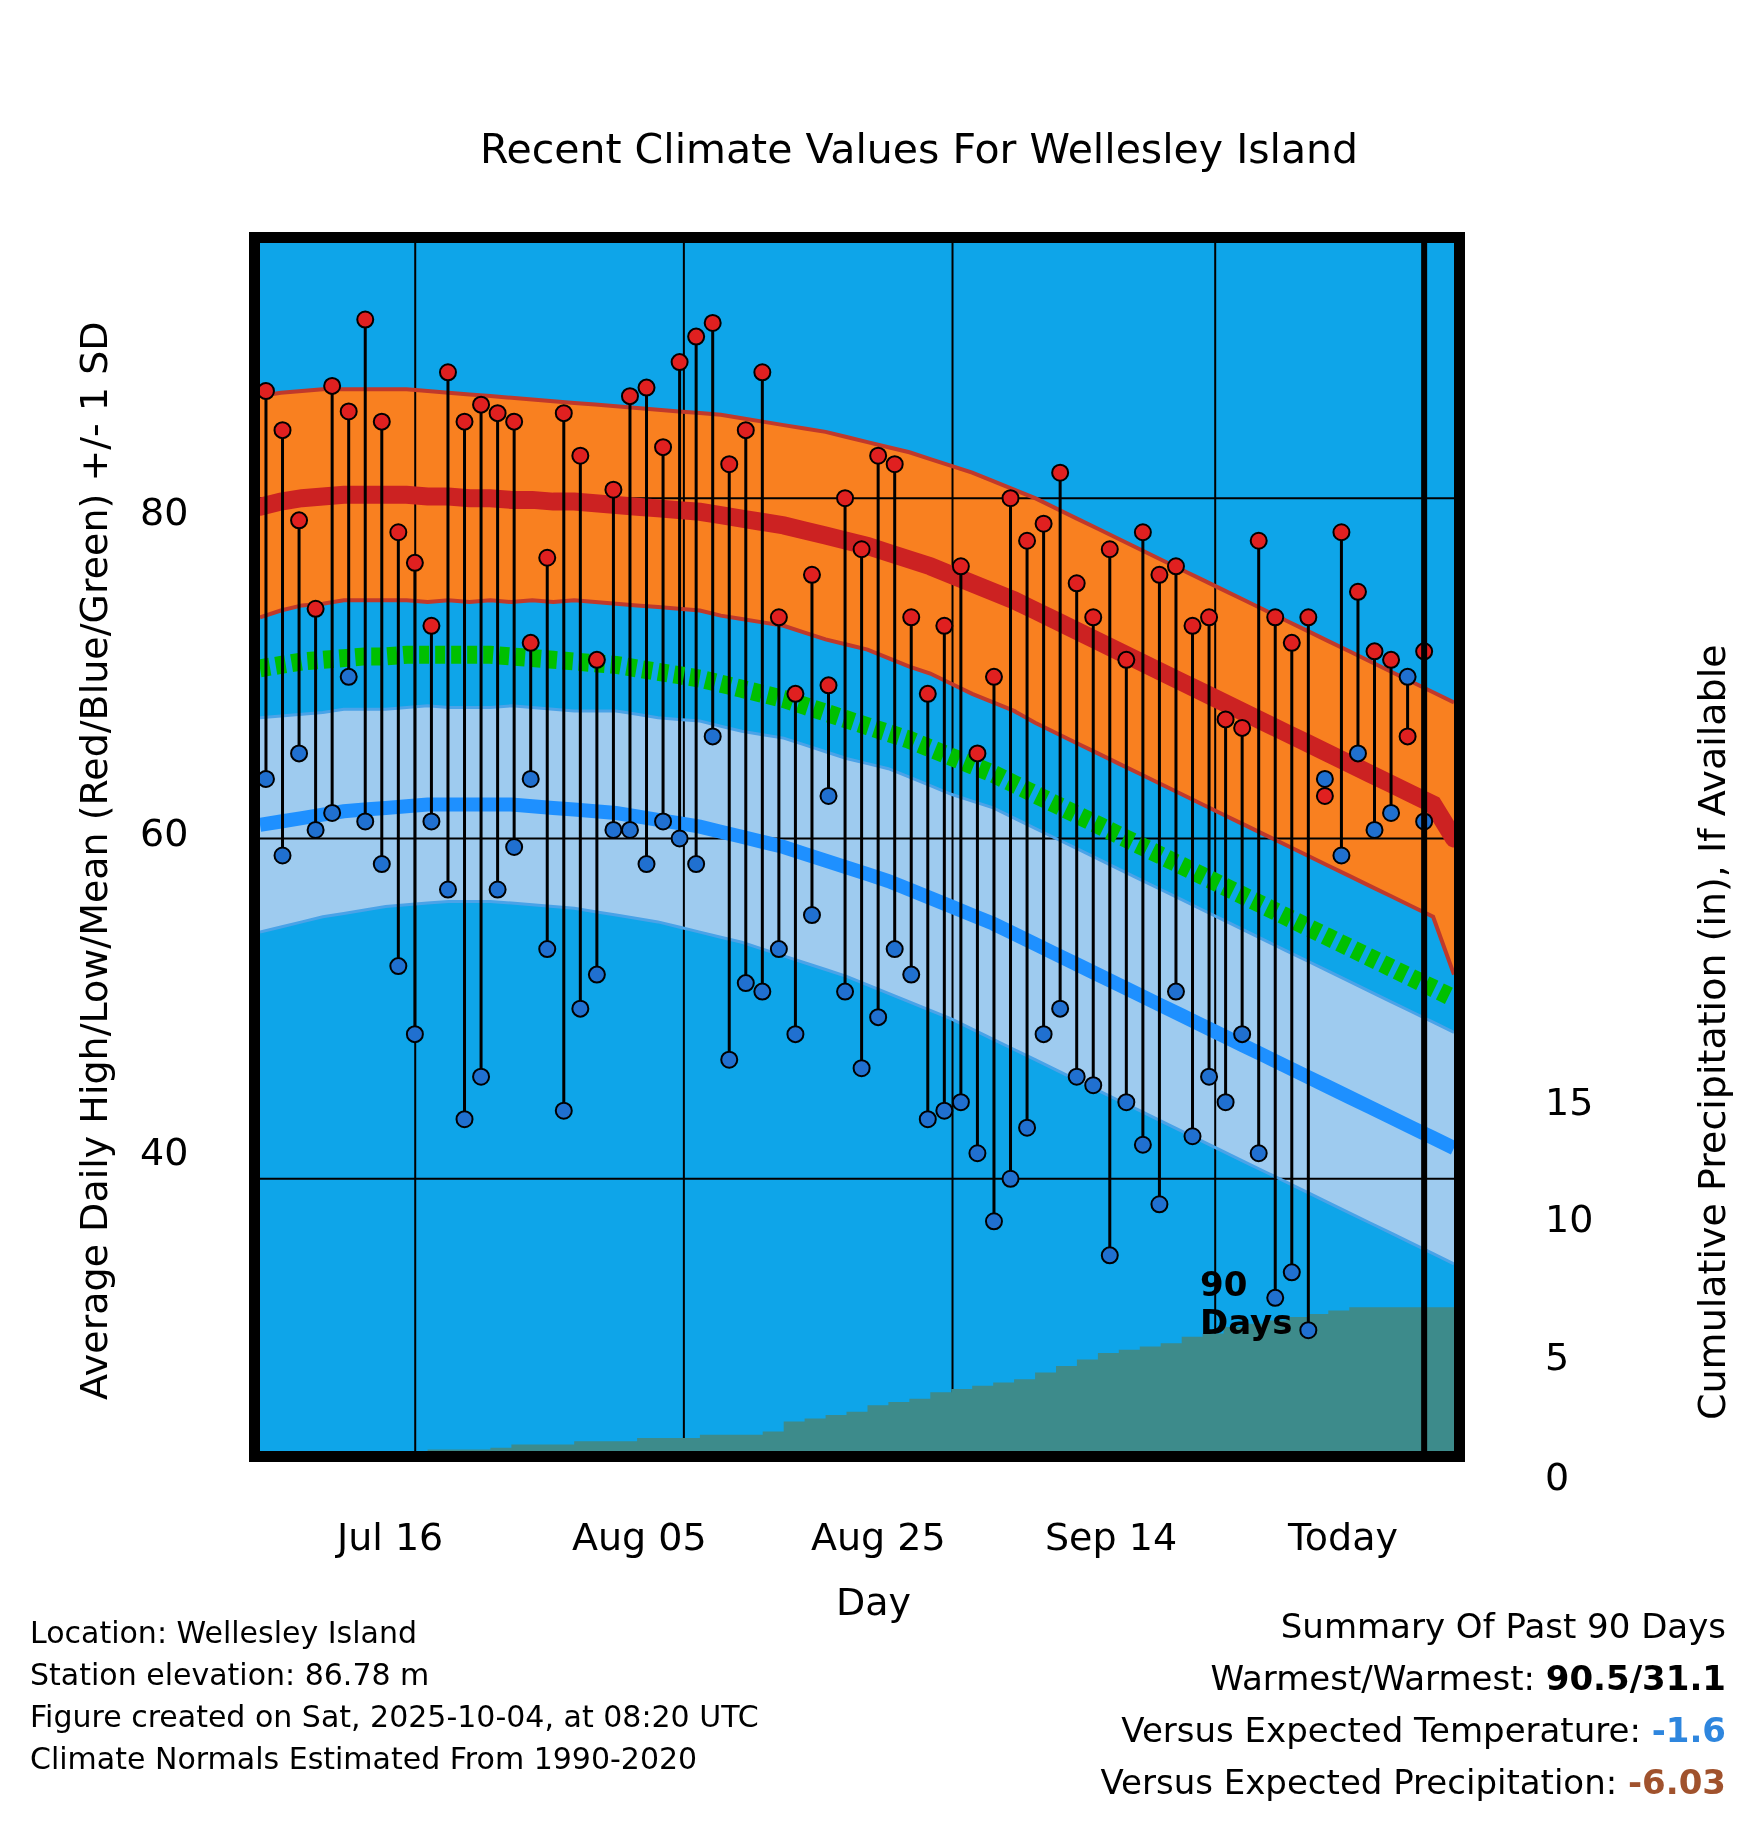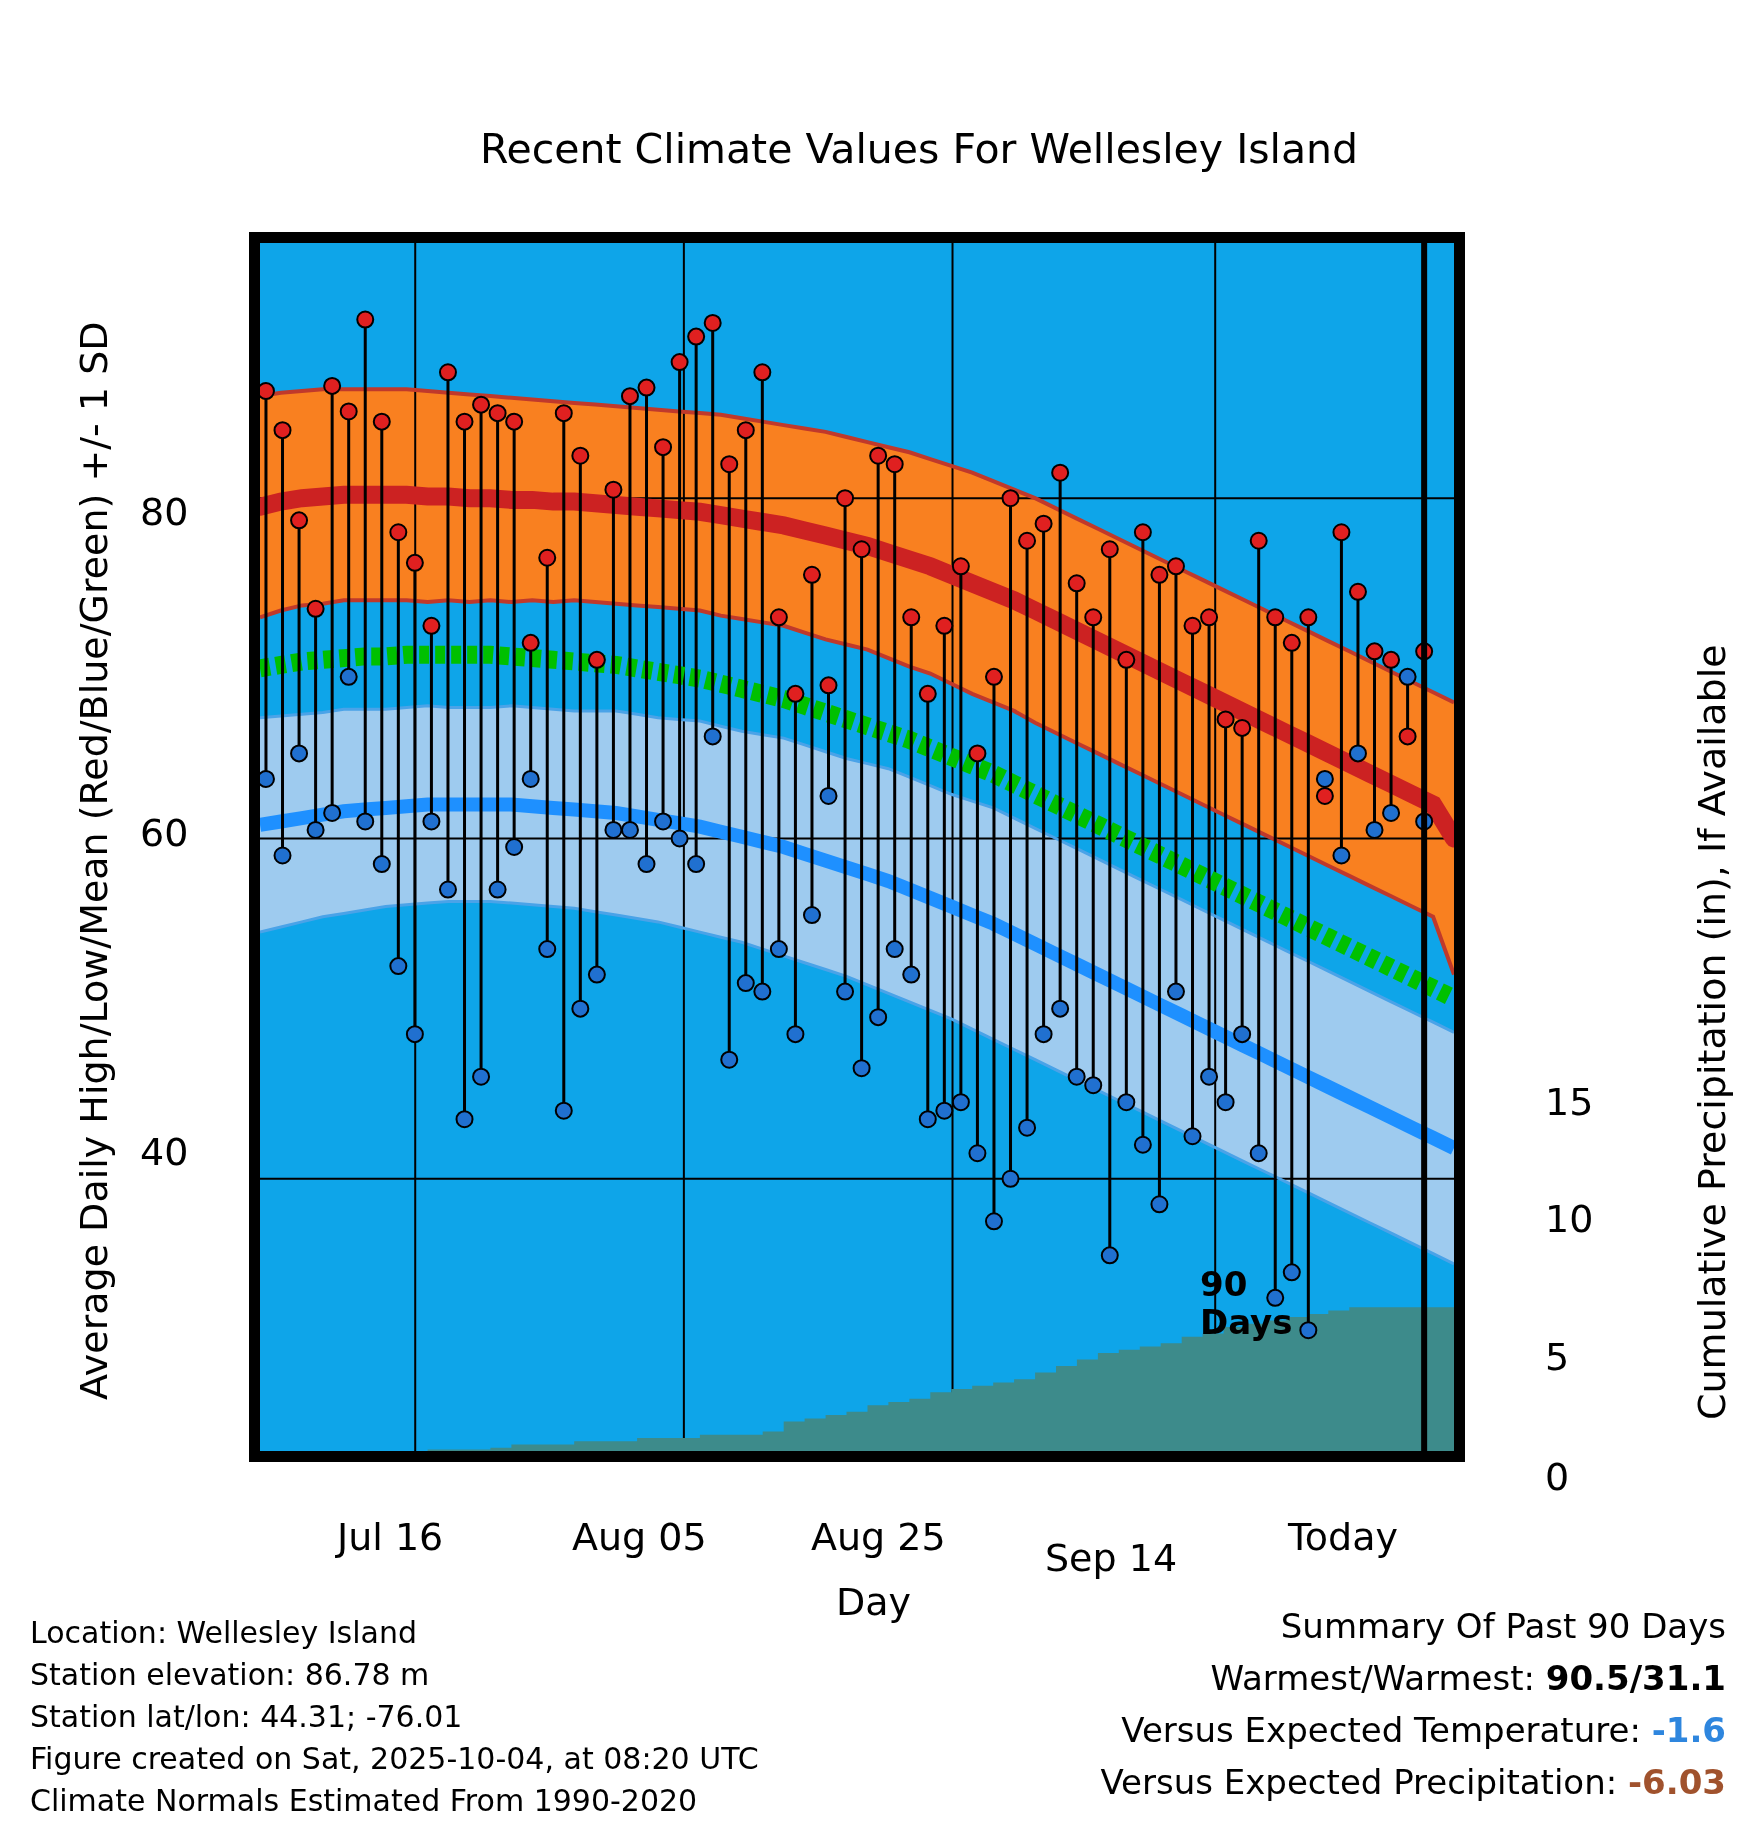--- a/index.html
+++ b/index.html
@@ -37,21 +37,21 @@
 <div class="tick-label" style="left:140px;top:490px;">80</div>
 
 <div class="tick-label" style="left:1545px;top:1455px;">0</div>
 <div class="tick-label" style="left:1545px;top:1335px;">5</div>
 <div class="tick-label" style="left:1545px;top:1197px;">10</div>
 <div class="tick-label" style="left:1545px;top:1080px;">15</div>
 
 <div class="tick-label" style="left:337px;top:1515px;">Jul 16</div>
 <div class="tick-label" style="left:572px;top:1515px;">Aug 05</div>
 <div class="tick-label" style="left:811px;top:1515px;">Aug 25</div>
-<div class="tick-label" style="left:1045px;top:1515px;margin-top:21px;">Sep 14</div>
+<div class="tick-label" style="left:1045px;top:1515px;">Sep 14</div>
 <div class="tick-label" style="left:1288px;top:1515px;">Today</div>
 
 <div class="xlabel" style="left:836px;top:1580px;">Day</div>
 
 <div id="plot-frame">
   <svg id="plot-svg" width="1194" height="1208" viewBox="0 0 1194 1208">
     <defs>
       <clipPath id="clipPlot">
           <rect x="0" y="0" width="1194" height="1208"></rect>
         </clipPath>
@@ -304,21 +304,20 @@
     </g>
   </svg>
 
   <div class="days-label" style="left:940px;top:1022px;">90</div>
   <div class="days-label" style="left:940px;top:1060px;">Days</div>
 </div>
 
 <div class="footer-left">
   <div>Location: Wellesley Island</div>
   <div>Station elevation: 86.78 m</div>
-  <div>Station lat/lon: 44.31; -76.01</div>
   <div>Figure created on Sat, 2025-10-04, at 08:20 UTC</div>
   <div>Climate Normals Estimated From 1990-2020</div>
 </div>
 
 <div class="footer-right">
   <span class="fr-line">Summary Of Past 90 Days</span>
   <span class="fr-line">
     <span>Warmest/Warmest:</span>
     <span class="val-bold">90.5/31.1</span>
   </span>

